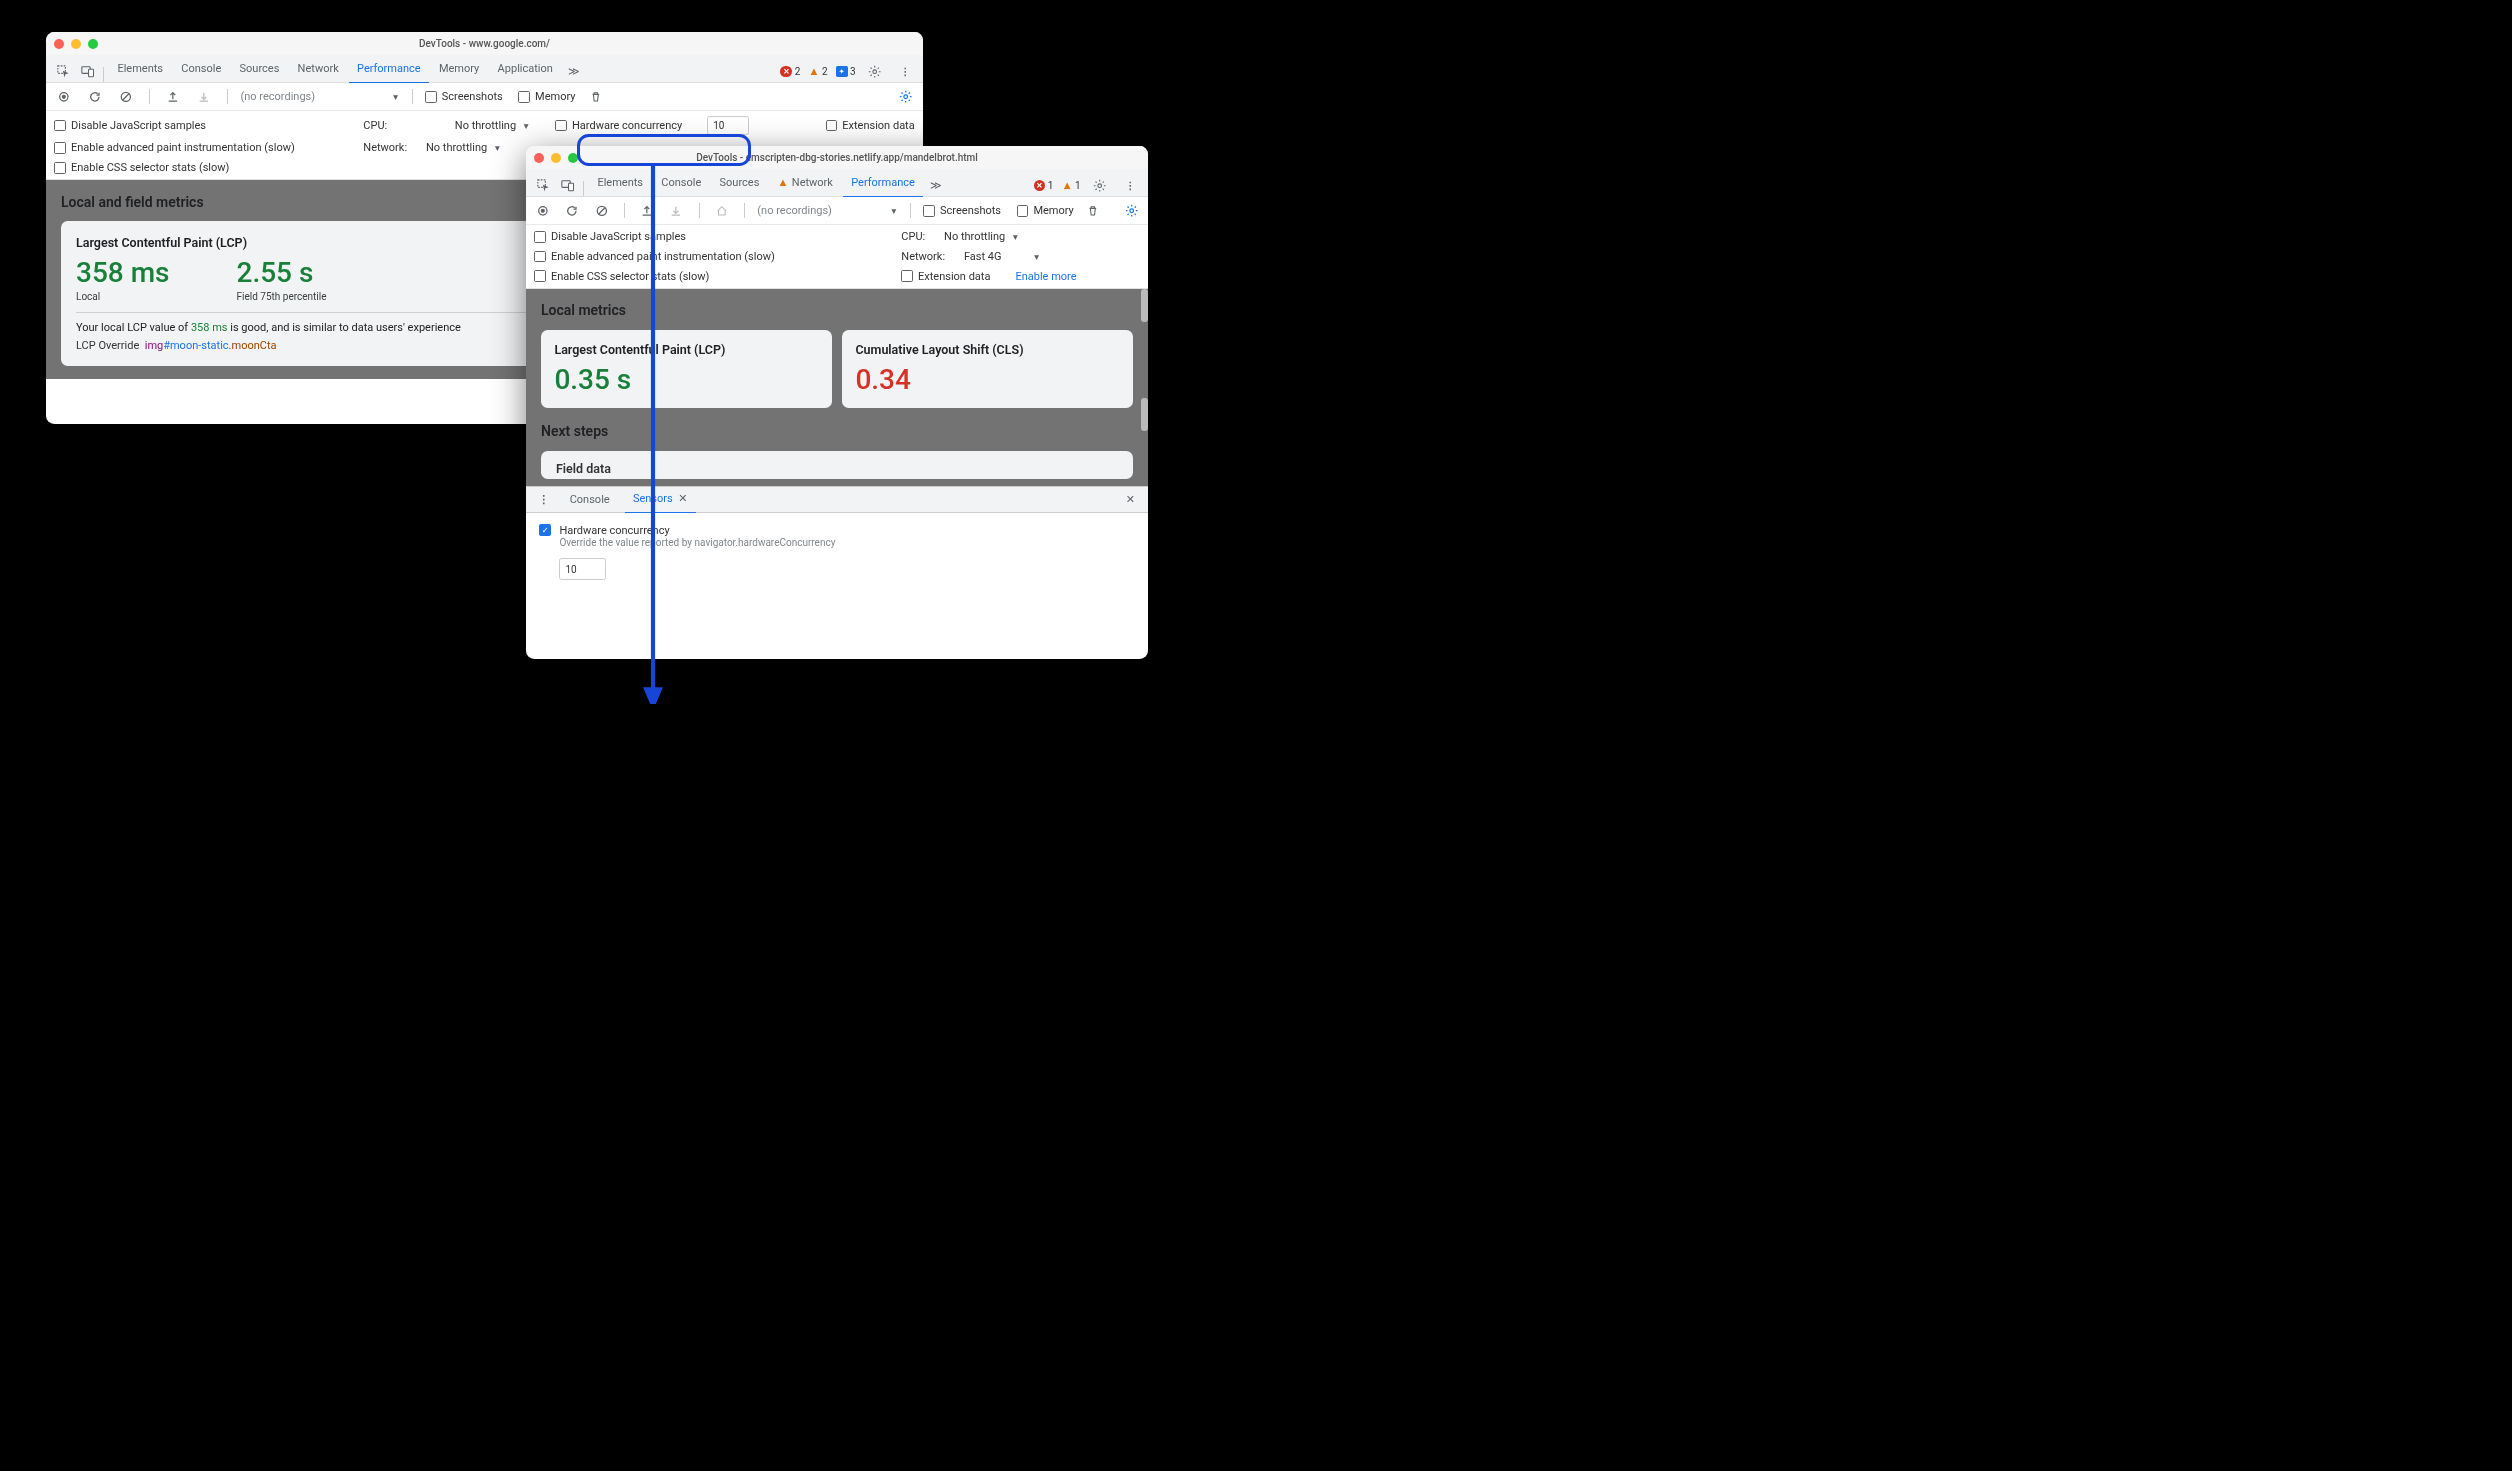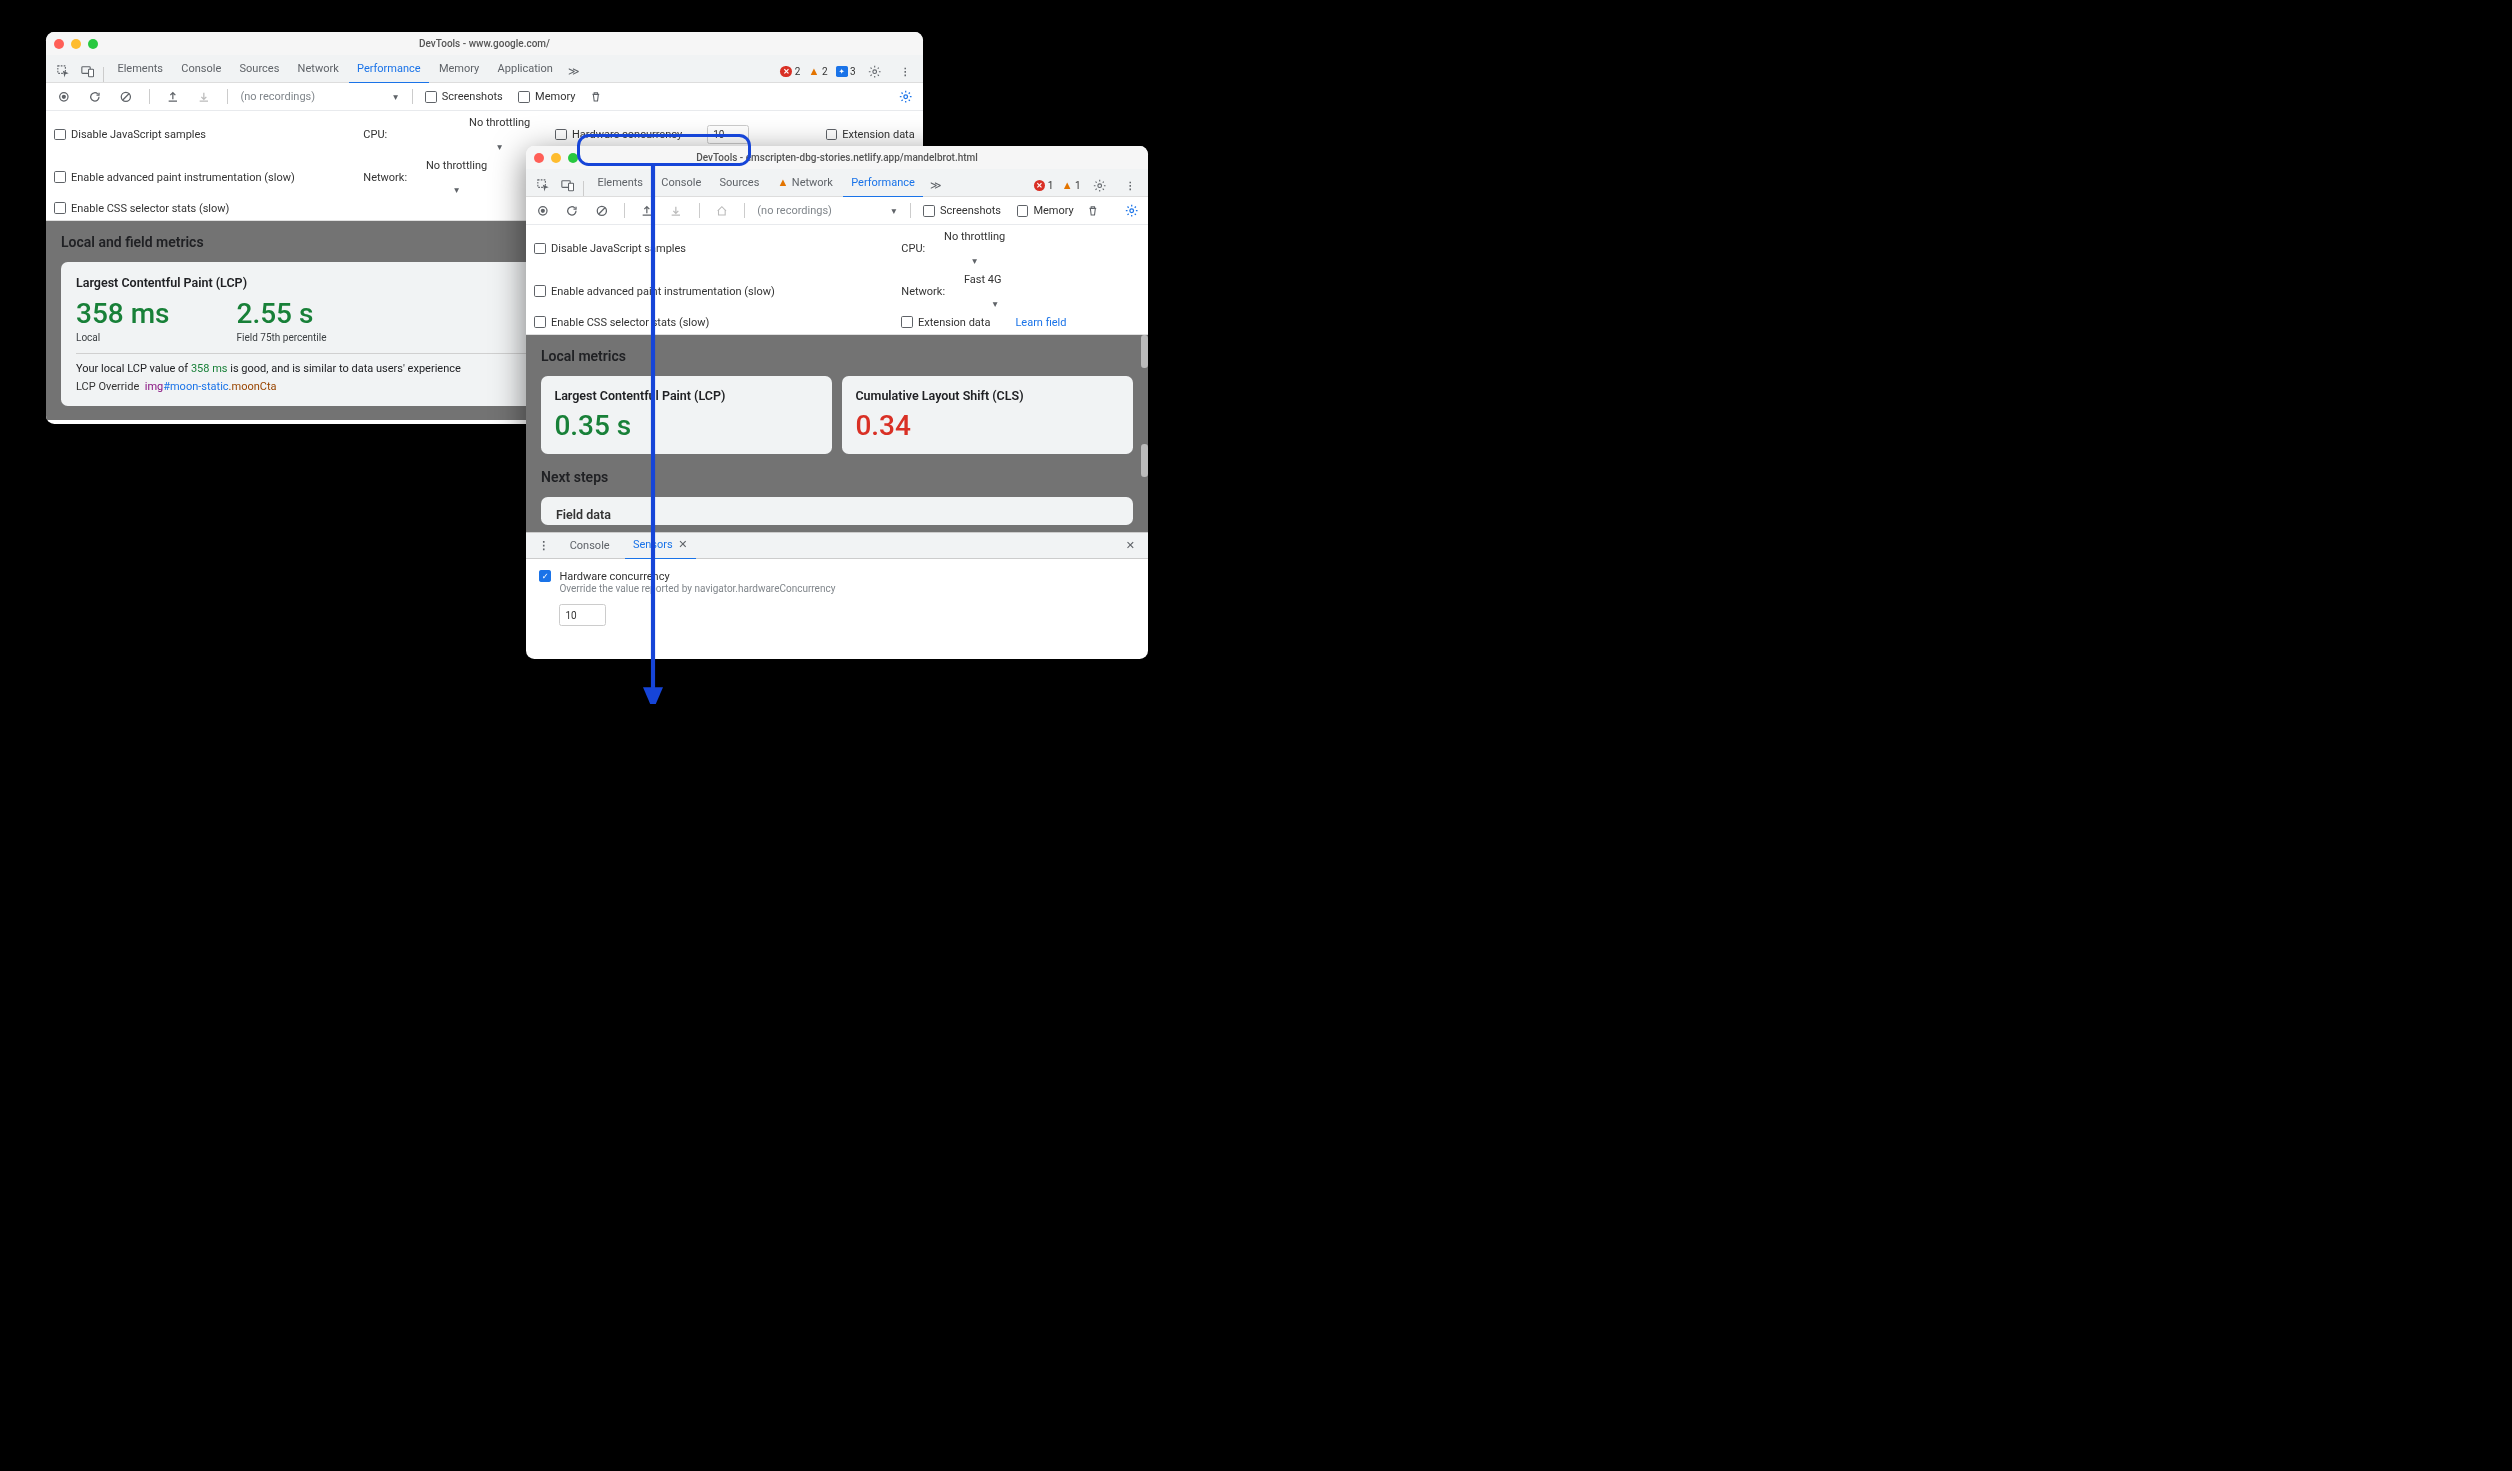--- a/index.html
+++ b/index.html
@@ -113,21 +113,21 @@
   .chkbox.checked { background:#1a73e8; border-color:#1a73e8; color:#fff; font-size:8.3px;}
   .settings-area {
     background: #fff;
     border-bottom: 0.8px solid #e0e0e0;
     padding: 5px 8.3px;
     display: grid;
     row-gap: 6.7px;
   }
   .settings-row { display:flex; align-items:center; gap:25px; }
   .sel-wrap { display:flex; align-items:center; gap:6.7px; color:#333;justify-content:space-between;}
-  .sel-value { color:#333; display:inline-flex; align-items:center; gap:13px;flex-direction:column;}
+  .sel-value { color:#333; display:inline-flex; align-items:center; gap:6px;}
   .caret { font-size:8.3px; color:#5f6368;}
   .num-input {
     width: 42px; height:18.4px; border:0.8px solid #ccc; border-radius:2.5px;
     padding: 0 5px; font-size:10px; display:inline-flex; align-items:center;
   }
   .highlight-box {
     border: 3.3px solid #1645d8;
     border-radius: 11.7px;
     position: absolute;
     pointer-events: none;
@@ -475,21 +475,21 @@
     </div>
     <div class="settings-row">
       <span class="chk-row" style="width:342px">
           <span class="chkbox"></span>
           <span>Enable CSS selector stats (slow)</span>
         </span>
       <span class="chk-row">
           <span class="chkbox"></span>
           <span>Extension data</span>
         </span>
-      <span class="link">Learn field</span>
+      <span class="link">Enable more</span>
     </div>
   </div>
 
   <div class="panel-body relpos" style="padding-bottom:6.7px">
     <div class="h2">Local metrics</div>
     <div class="cards-row">
       <div class="mini-card">
         <div class="metric-title">Largest Contentful Paint (LCP)</div>
         <div class="big-green">0.35 s</div>
       </div>

